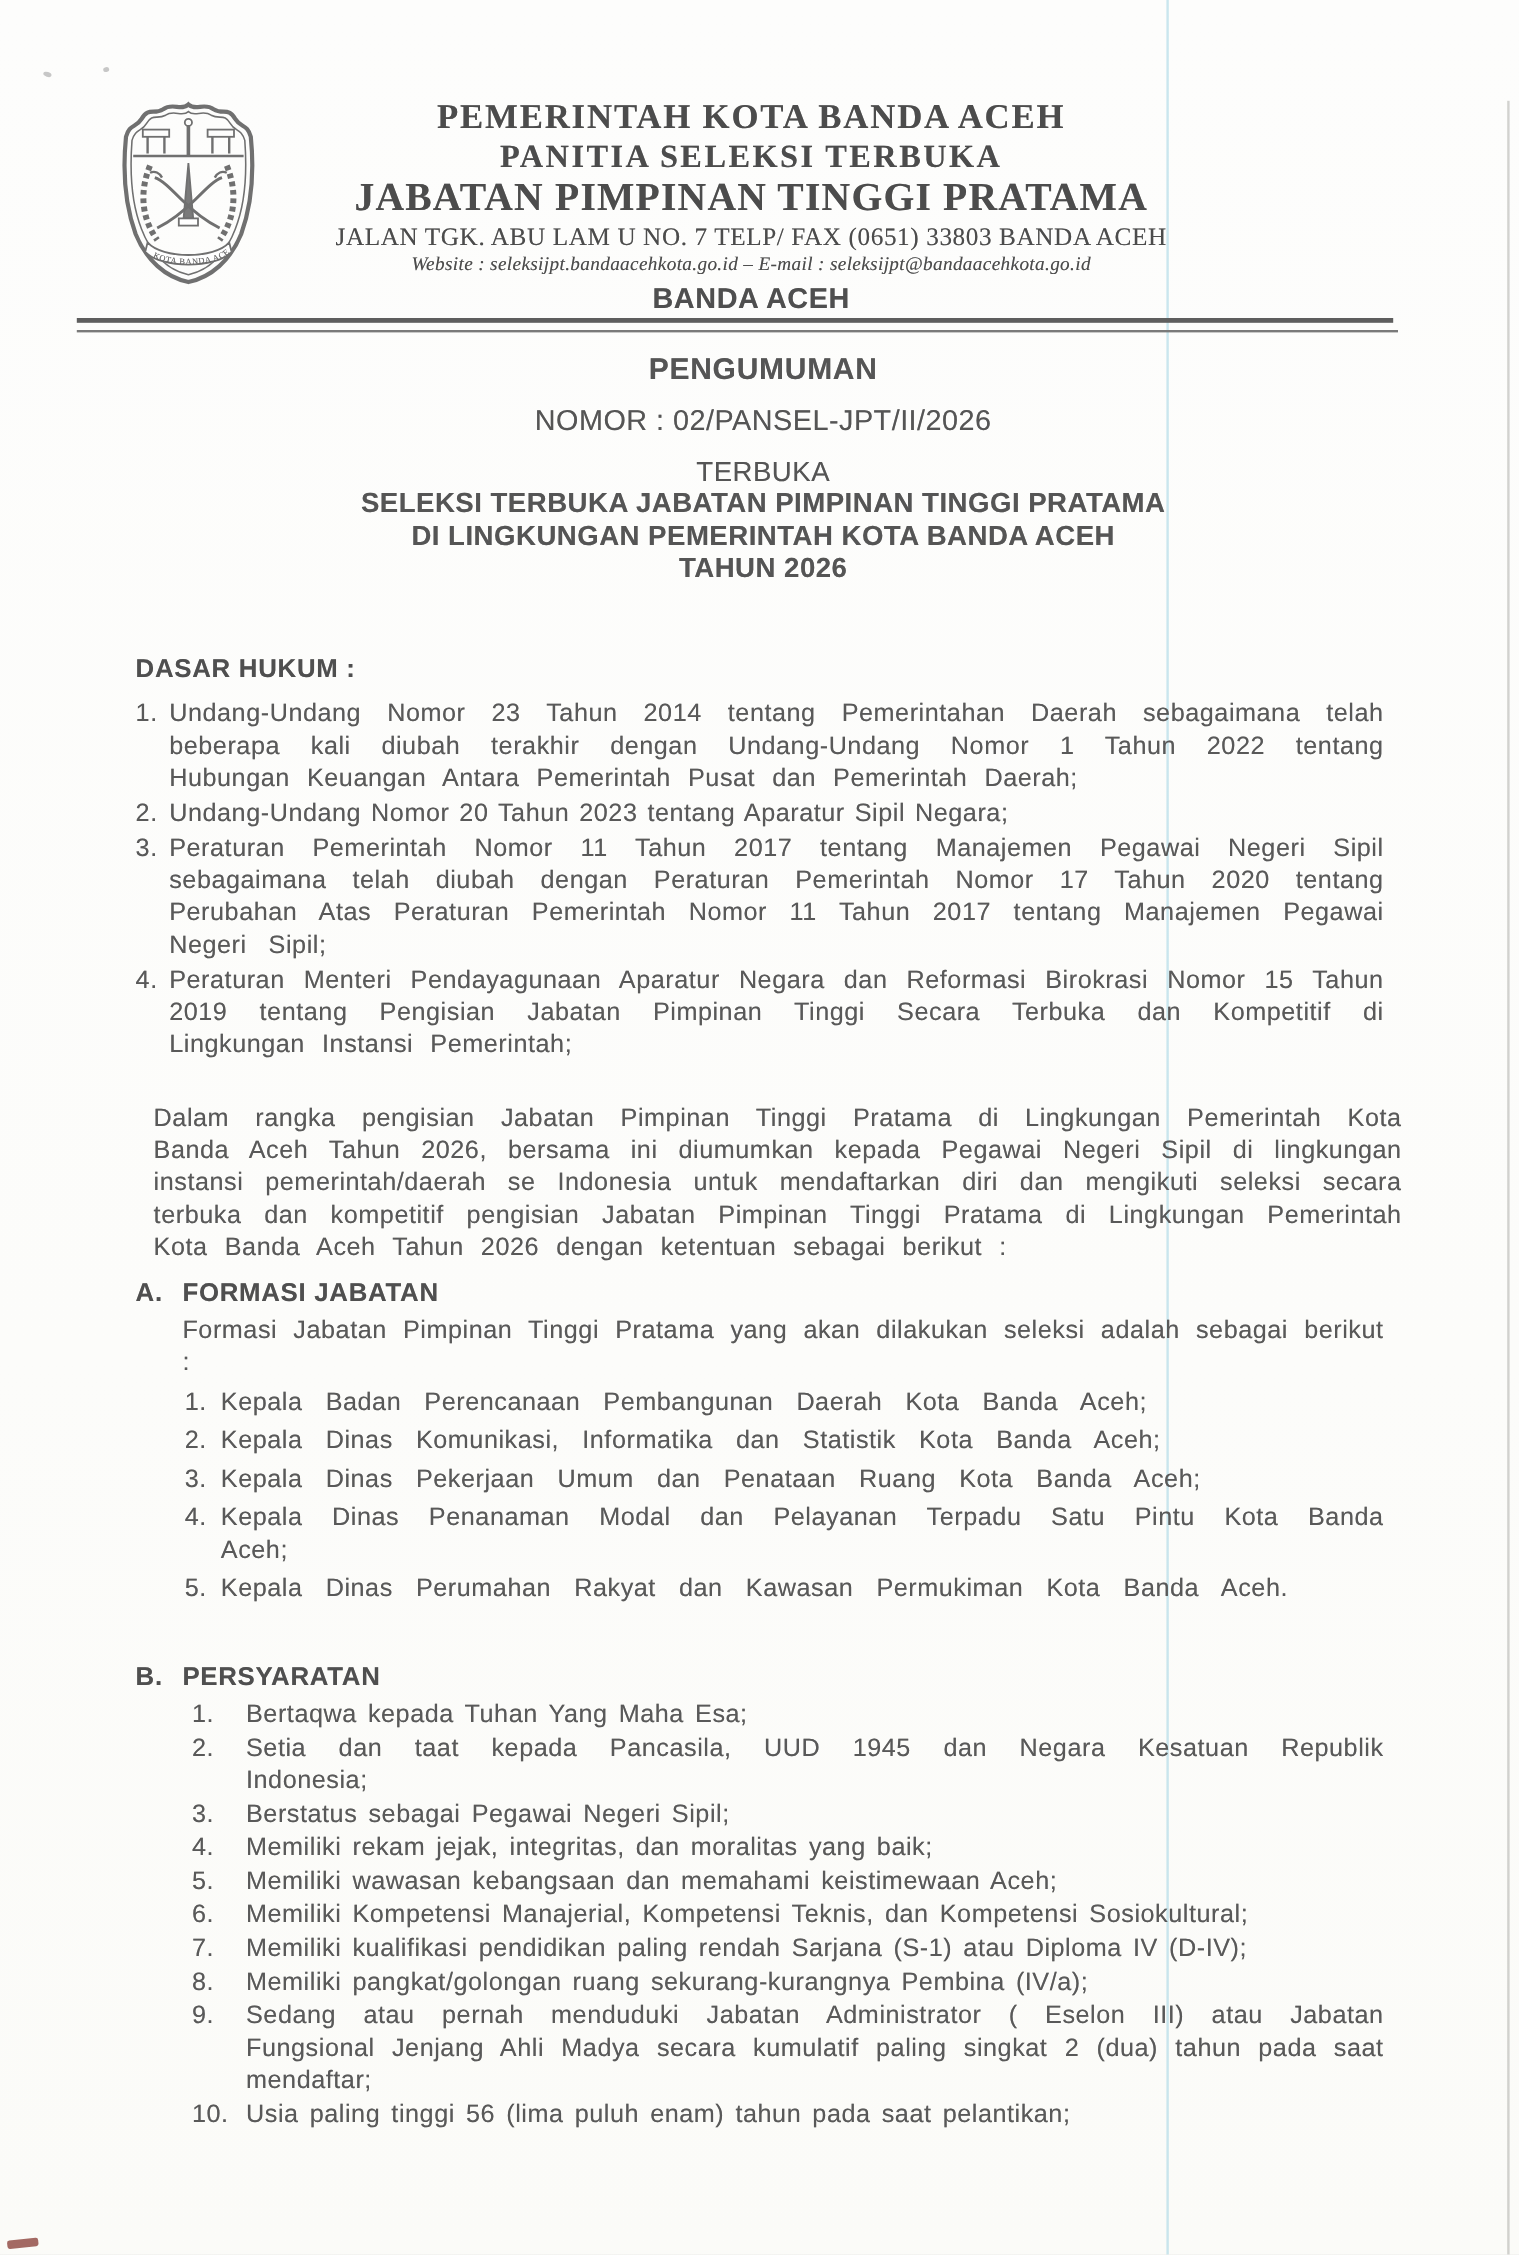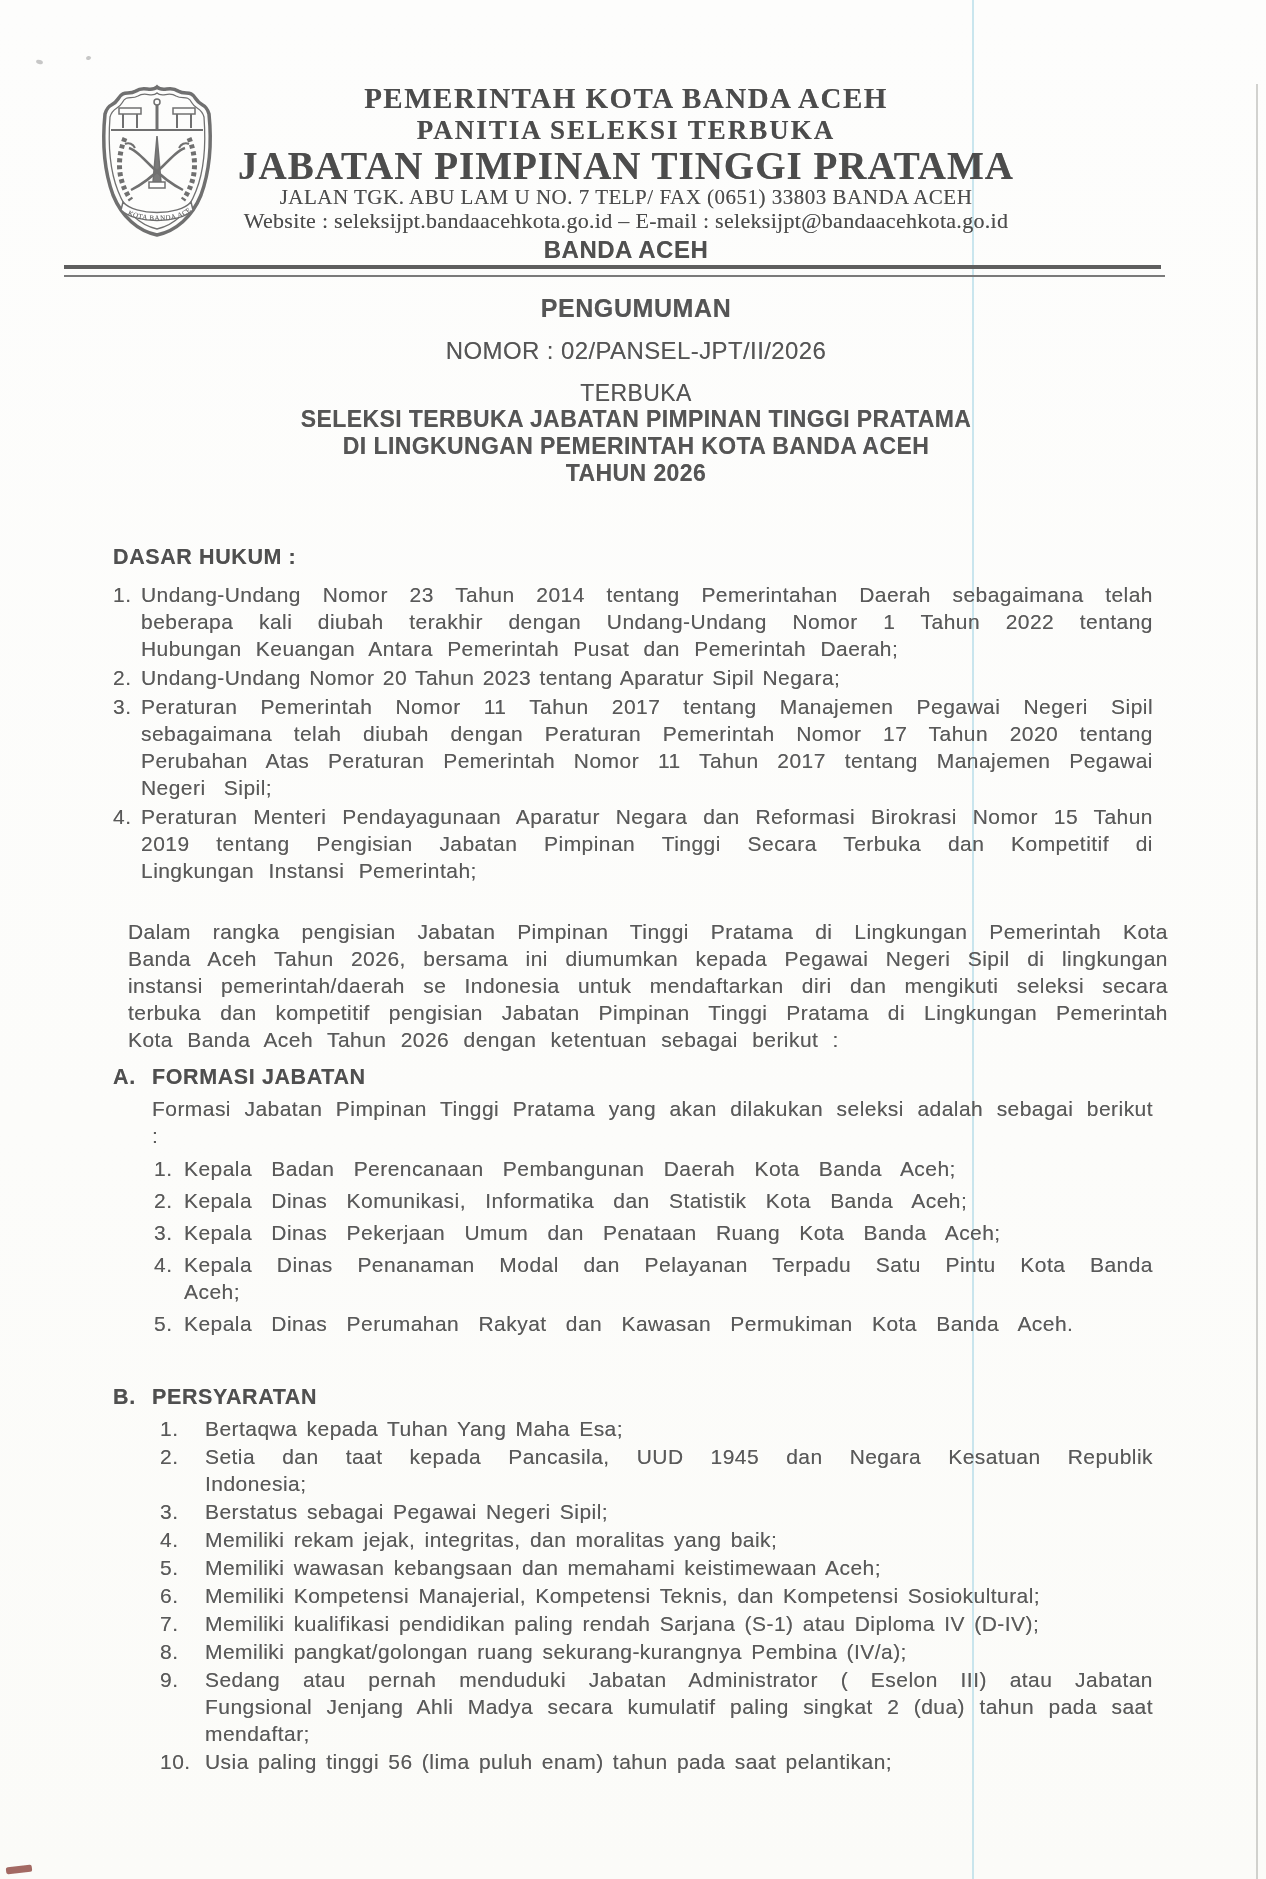--- a/index.html
+++ b/index.html
@@ -17,23 +17,23 @@
   .speck { position:absolute; background:#9a9a9a; border-radius:50%; opacity:.55; }
   .s1 { left:36px; top:60px; width:7px; height:4px; transform:rotate(18deg); }
   .s2 { left:86px; top:56px; width:5px; height:4px; transform:rotate(-12deg); }
   .s3 { left:6px; top:1866px; width:26px; height:7px; background:#8b4038; border-radius:2px; opacity:.78; transform:rotate(-6deg); }
   
   .emblem { position:absolute; left:95px; top:78px; width:124px; height:162px; }
   .lh-text { position:absolute; left:0; right:14px; top:82px; text-align:center; color:#4c4c4c;
              font-family:"Liberation Serif","DejaVu Serif",serif; }
   .lh1 { font-size:29px; font-weight:bold; line-height:32px; letter-spacing:1.5px;text-align:center; }
   .lh2 { font-size:27px; font-weight:bold; line-height:33px; letter-spacing:2px; }
-  .lh3 { font-size:39px; font-weight:bold; line-height:37px; letter-spacing:1px; }
+  .lh3 { font-size:33px; font-weight:bold; line-height:37px; letter-spacing:1px; }
   .lh-addr { font-size:21px; line-height:23px; margin-top:2px; letter-spacing:.5px; }
-  .lh-web  { font-size:22px; line-height:23px; letter-spacing:.3px; }
+  .lh-web  { font-size:16px; line-height:23px; font-style:italic; letter-spacing:.3px; }
   .lh-city { font-size:24px; line-height:26px; margin-top:5px; font-weight:bold; letter-spacing:.5px;
              font-family:"Liberation Sans","DejaVu Sans",sans-serif; color:#4f4f4f; }
   .rule { position:absolute; }
   .rule-thick { left:64px; top:265px; width:1097px; height:4px; background:#5e5e5e; }
   .rule-thin  { left:64px; top:275px; width:1101px; height:2px; background:#7a7a7a; }
   
   .title-block { position:absolute; left:0; right:14px; top:295px; text-align:center; color:#555;padding-left:20px; }
   .t-peng   { font-size:25px; font-weight:bold; line-height:27px; letter-spacing:.6px; }
   .t-nomor  { font-size:24px; line-height:26px; margin-top:16px; letter-spacing:.4px;text-align:center; }
   .t-tentang{ font-size:23px; line-height:25px; margin-top:17px; letter-spacing:.4px; }

